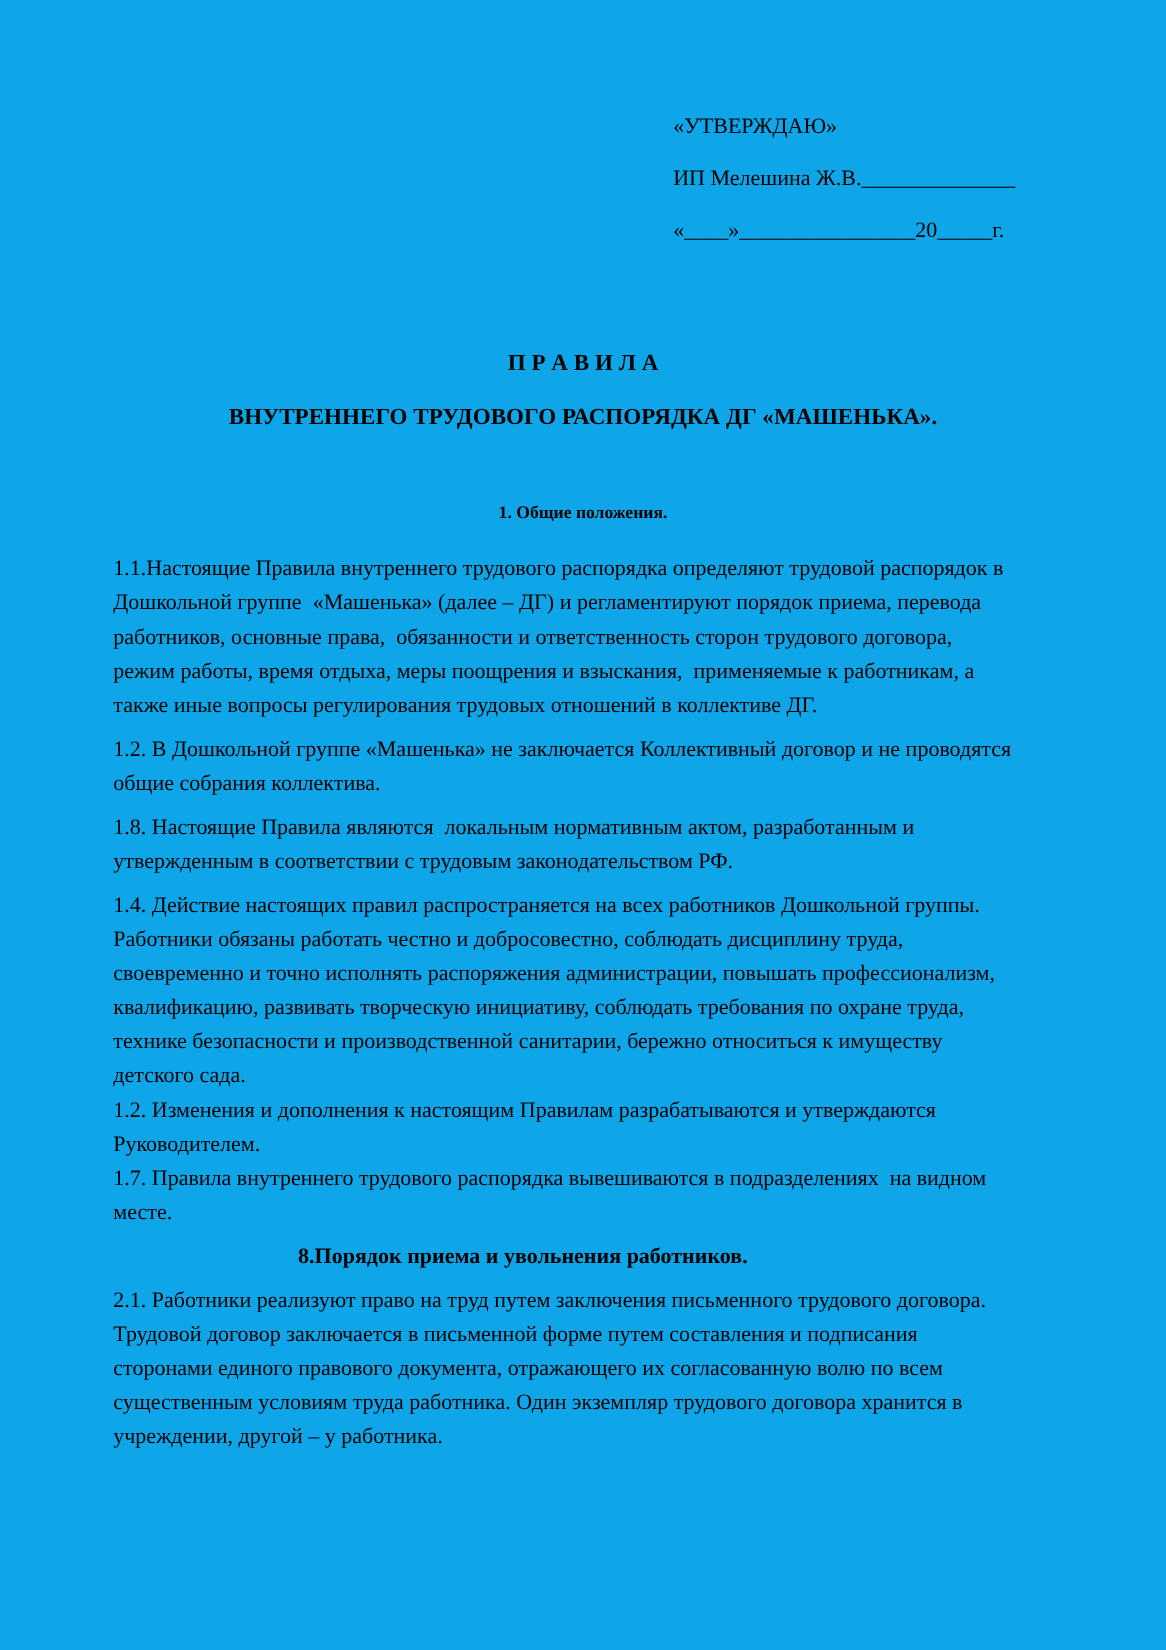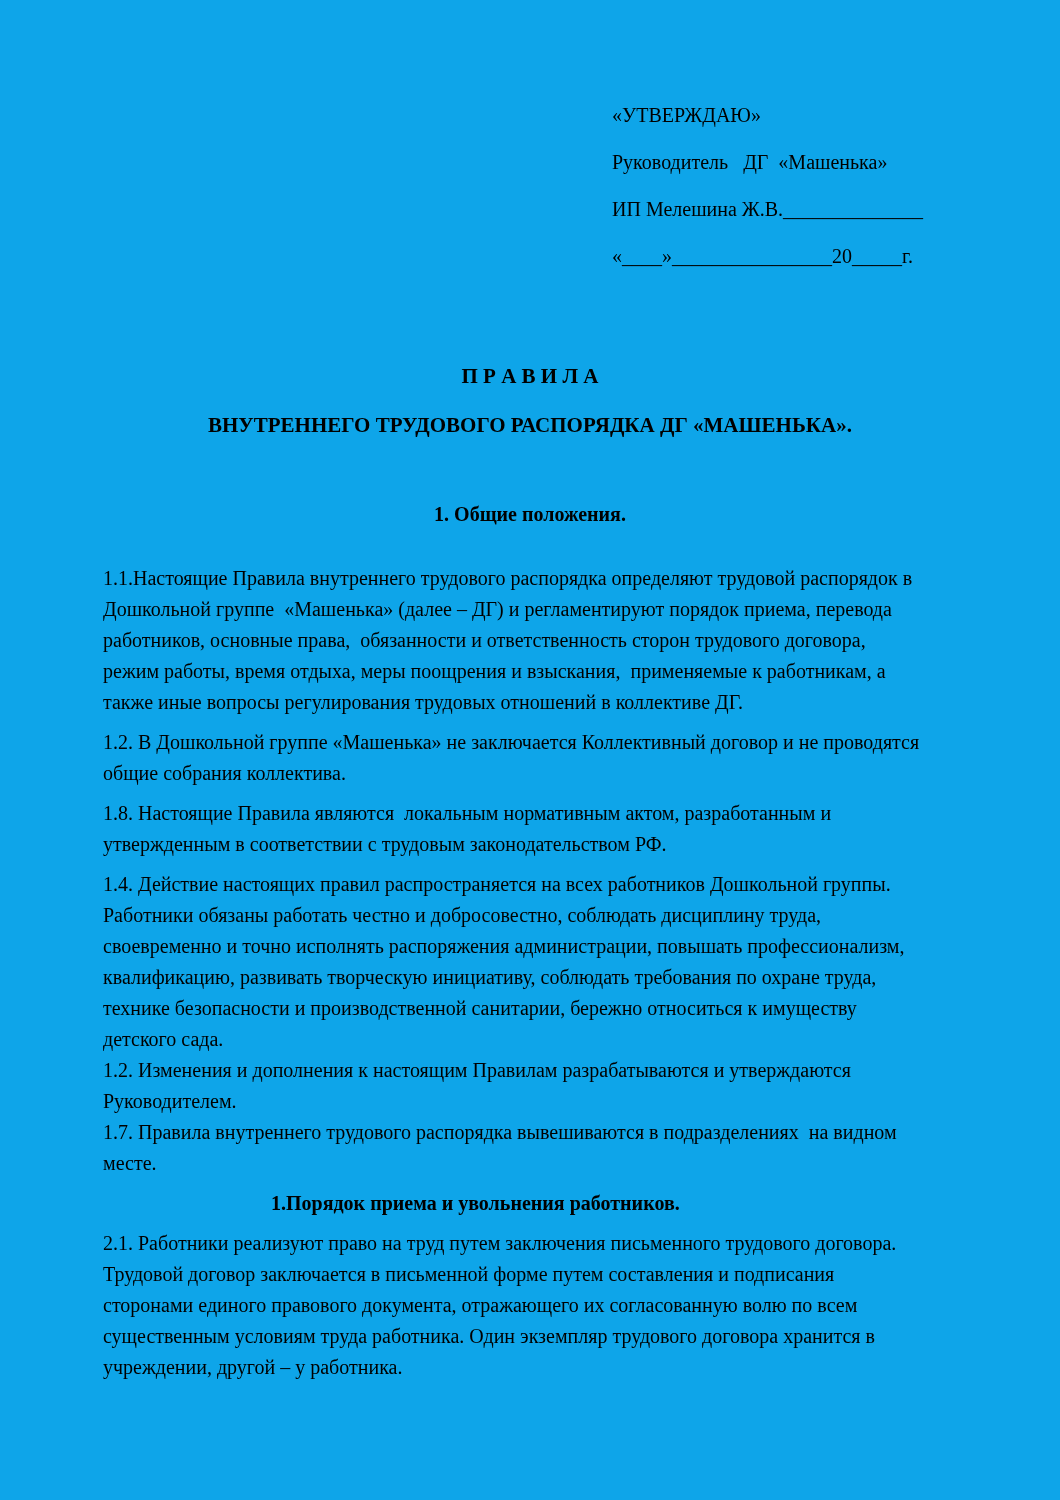--- a/index.html
+++ b/index.html
@@ -37,24 +37,24 @@
   .title-sub {
     margin: 25px 0 0 103px;
     width: 854px;
     text-align: center;
     font-size: 21px;
     font-weight: bold;
     line-height: 24px;
     white-space: pre-wrap;
   }
   .sec-heading-center {
-    margin: 65px 0 37px 103px;
+    margin: 65px 0 23px 103px;
     width: 854px;
     text-align: center;
-    font-size: 20px;
+    font-size: 16px;
     font-weight: bold;
     line-height: 24px;
     white-space: pre-wrap;
   }
   .sec-heading-left {
     margin: 0 0 9px 271px;
     font-size: 20px;
     font-weight: bold;
     line-height: 31px;
     white-space: pre-wrap;
@@ -70,21 +70,20 @@
     margin-bottom: 0;
   }
 </style>
 </head>
 <body>
 
 <div class="page">
 
   <div class="approval">
     <div class="appr-line">«УТВЕРЖДАЮ»</div>
-    <div class="appr-line">Руководитель   ДГ  «Машенька»</div>
     <div class="appr-line">ИП Мелешина Ж.В.______________</div>
     <div class="appr-line">«____»________________20_____г.</div>
   </div>
 
   <div class="title-main">П Р А В И Л А</div>
   <div class="title-sub">ВНУТРЕННЕГО ТРУДОВОГО РАСПОРЯДКА ДГ «МАШЕНЬКА».</div>
 
   <div class="sec-heading-center">1. Общие положения.</div>
 
   <div class="para">1.1.Настоящие Правила внутреннего трудового распорядка определяют трудовой распорядок в
@@ -100,21 +99,21 @@
 Работники обязаны работать честно и добросовестно, соблюдать дисциплину труда,
 своевременно и точно исполнять распоряжения администрации, повышать профессионализм,
 квалификацию, развивать творческую инициативу, соблюдать требования по охране труда,
 технике безопасности и производственной санитарии, бережно относиться к имуществу
 детского сада.</div>
   <div class="para tight">1.2. Изменения и дополнения к настоящим Правилам разрабатываются и утверждаются
 Руководителем.</div>
   <div class="para">1.7. Правила внутреннего трудового распорядка вывешиваются в подразделениях  на видном
 месте.</div>
 
-  <div class="sec-heading-left">1.Порядок приема и увольнения работников.</div>
+  <div class="sec-heading-left">8.Порядок приема и увольнения работников.</div>
 
   <div class="para">2.1. Работники реализуют право на труд путем заключения письменного трудового договора.
 Трудовой договор заключается в письменной форме путем составления и подписания
 сторонами единого правового документа, отражающего их согласованную волю по всем
 существенным условиям труда работника. Один экземпляр трудового договора хранится в
 учреждении, другой – у работника.</div>
 
 </div>
 
 </body></html>

